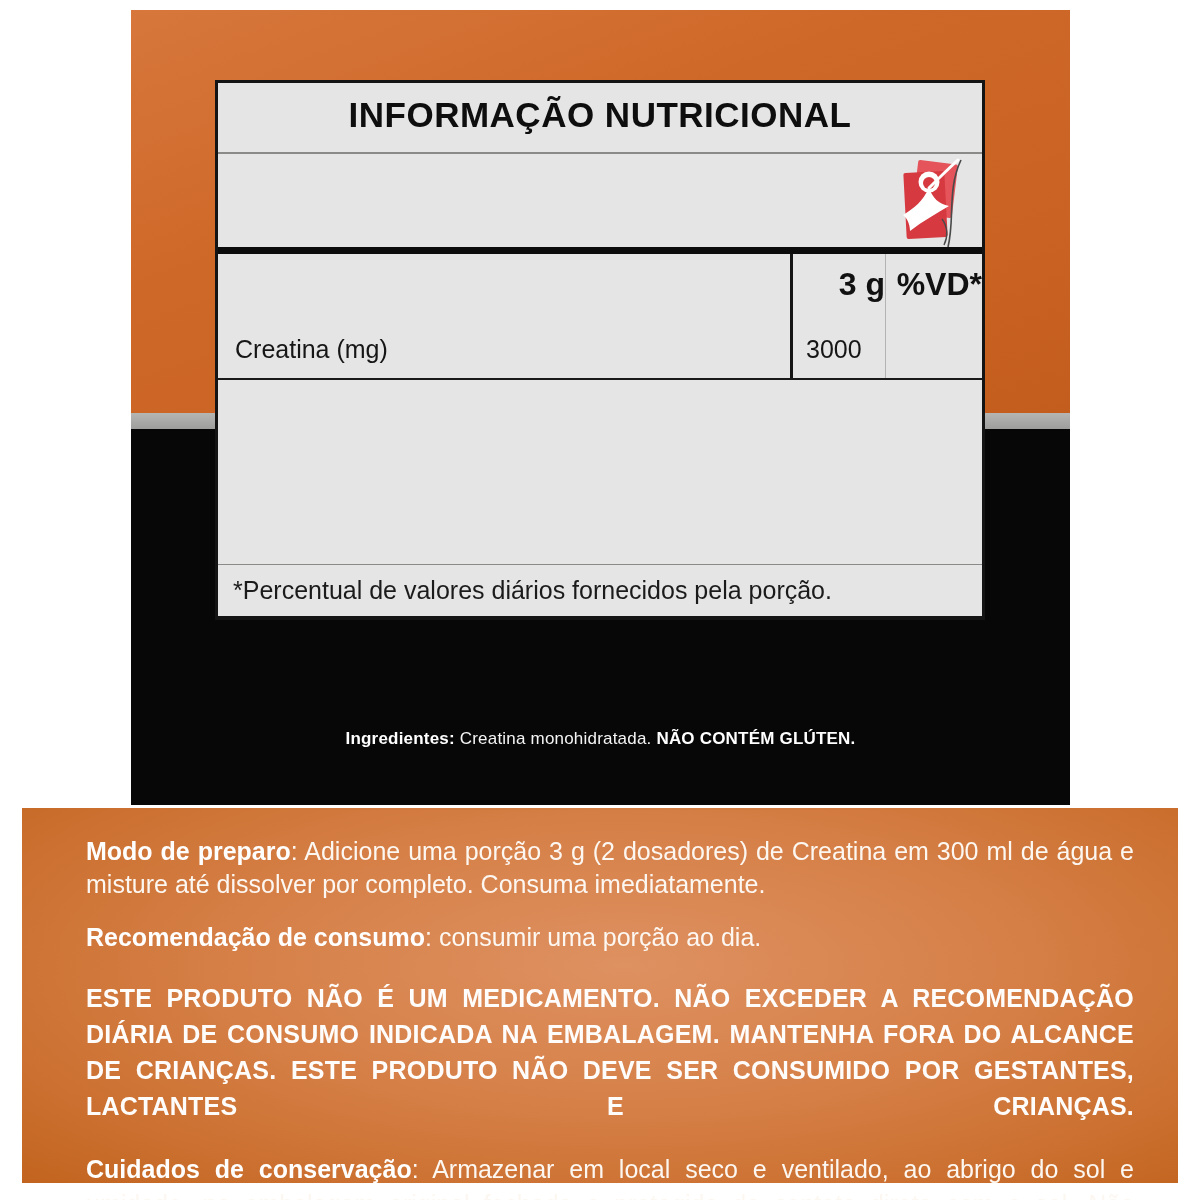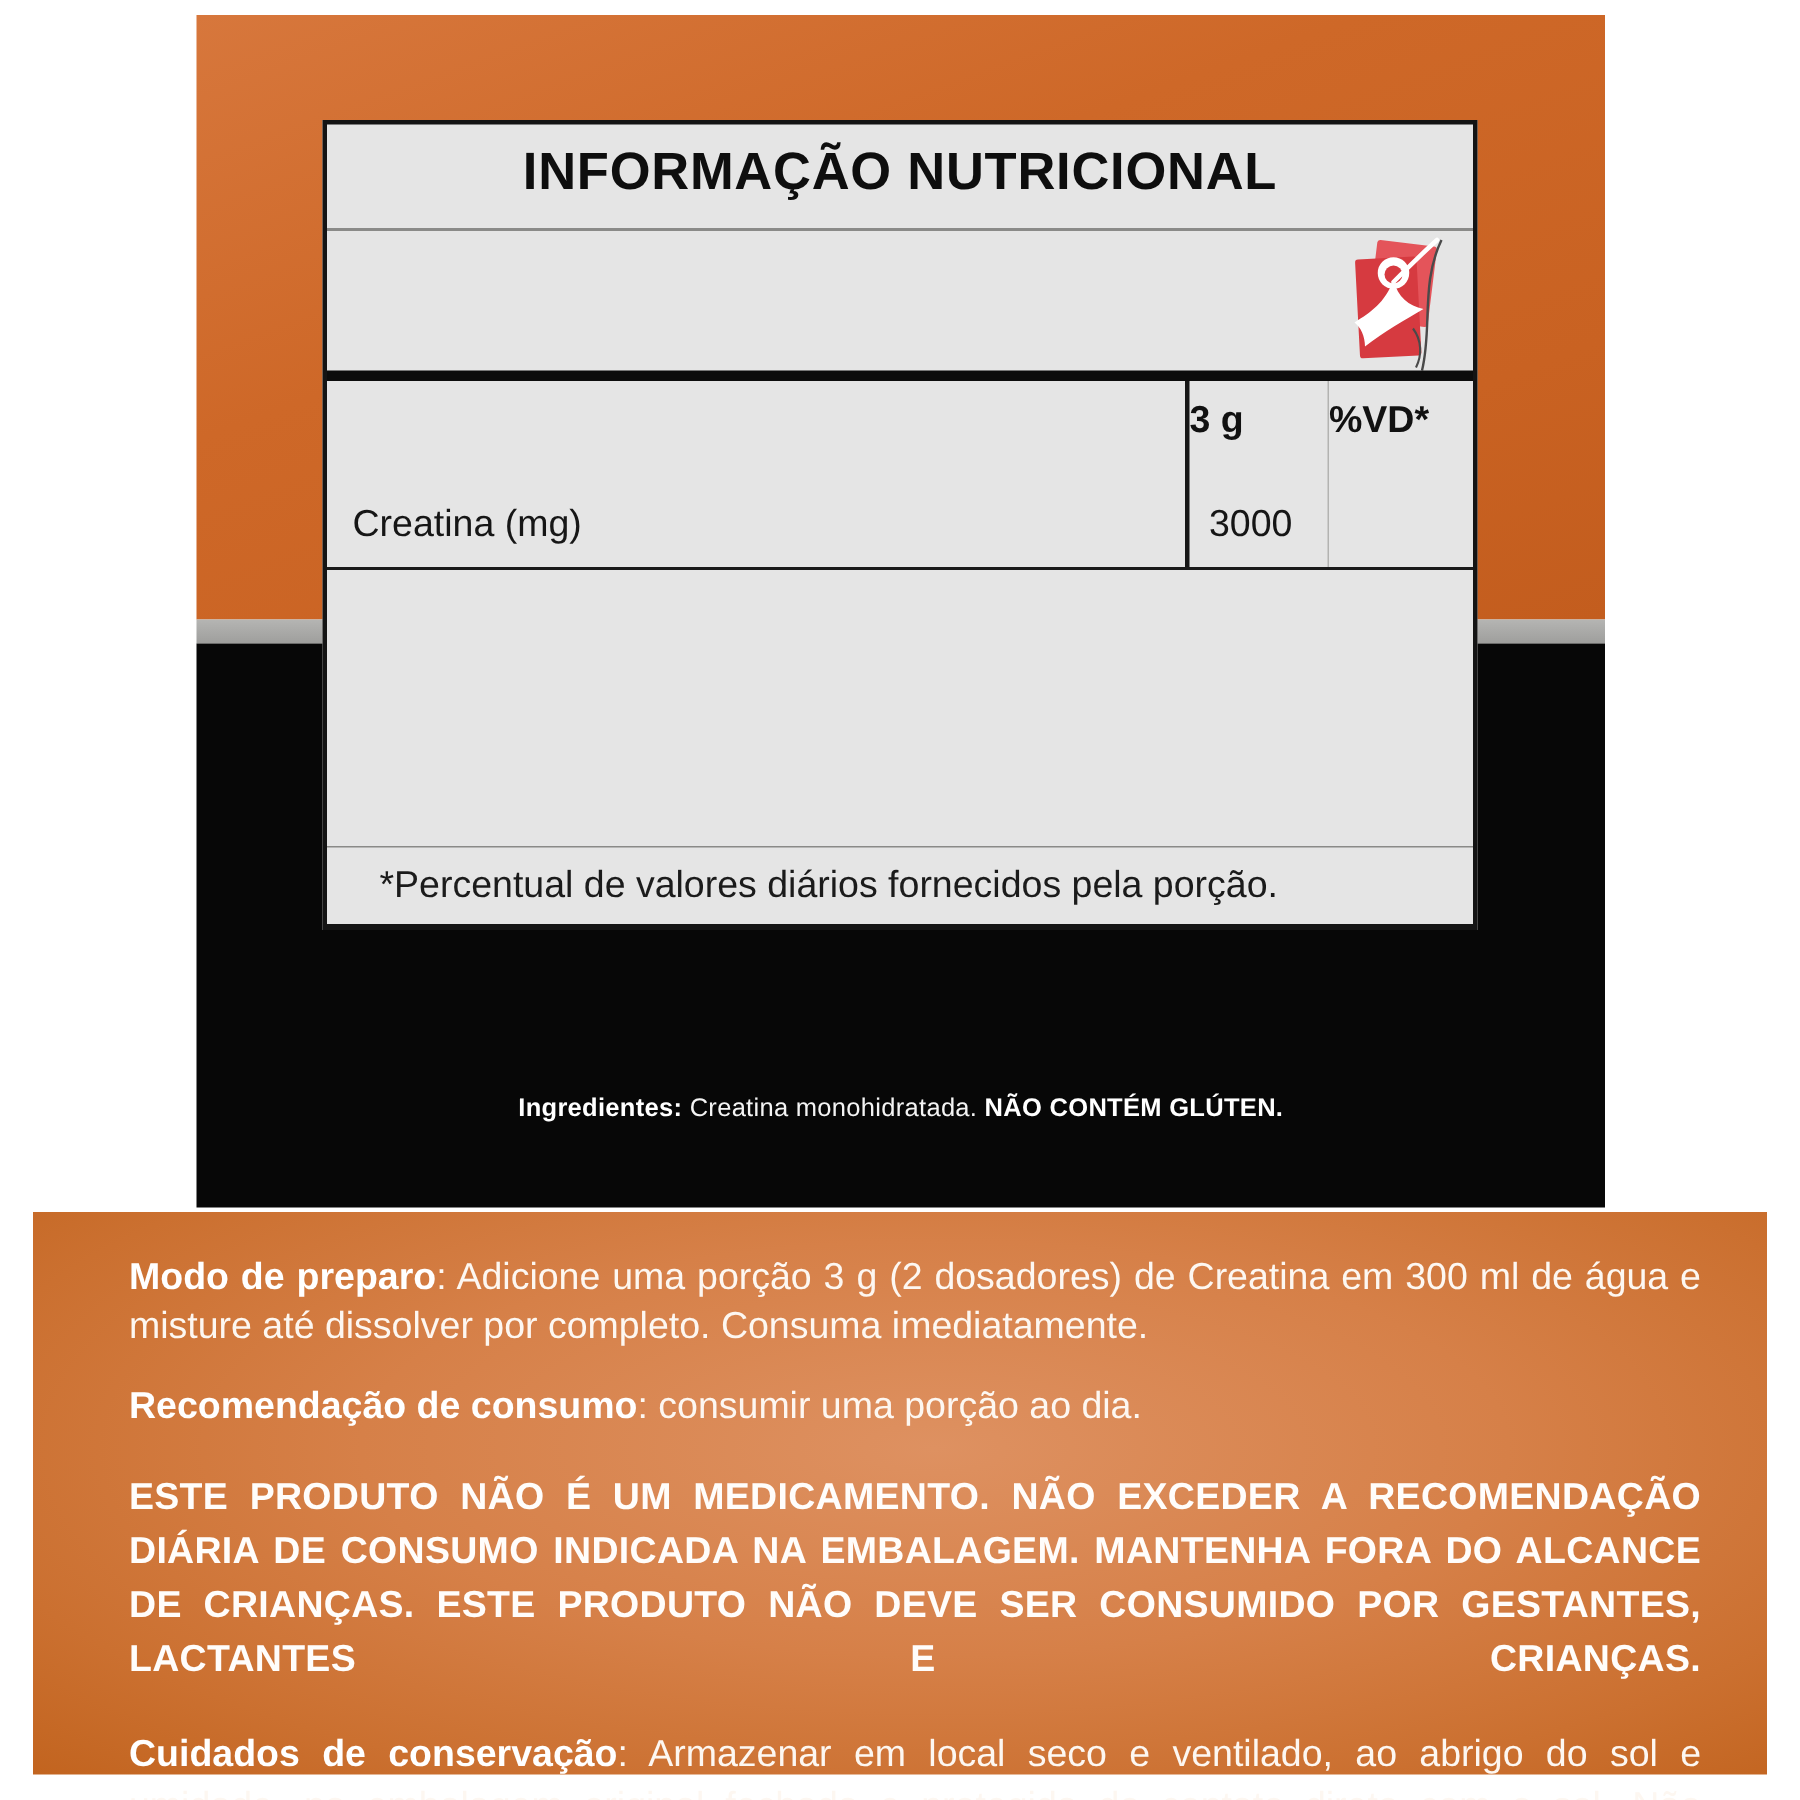--- a/index.html
+++ b/index.html
@@ -40,32 +40,32 @@
     position:absolute; top:82px; left:17px; right:110px;
     font-size:25px; line-height:31px; color:#161616;
   }
   .logo {
     position:absolute; top:74px; right:18px; width:66px; height:92px;
   }
   .rule-thick  { position:absolute; top:164px; left:0; right:0; height:7px; background:#0c0c0c; }
   .table-zone  { position:absolute; top:171px; left:0; right:0; height:124px; }
   .vline-main  { position:absolute; left:572px; top:0; bottom:0; width:3px; background:#161616; }
   .vline-light { position:absolute; left:667px; top:0; bottom:0; width:1px; background:#b3b3b1; }
-  .col-head { position:absolute; top:12px; font-size:25px; font-weight:bold; text-align:left; color:#111; }
+  .col-head { position:absolute; top:12px; font-size:32px; font-weight:bold; text-align:right; color:#111; }
   .col-head.amount { left:575px; width:92px; }
   .col-head.vd     { left:668px; width:96px; }
   .nutrient-name   { position:absolute; bottom:14px; left:17px;  font-size:25px; color:#161616; }
   .nutrient-amount { position:absolute; bottom:14px; left:588px; font-size:25px; color:#161616; }
   .rule-mid  { position:absolute; top:295px; left:0; right:0; height:2px; background:#1a1a1a; }
   .no-significant {
     position:absolute; top:312px; left:17px; right:16px;
     font-size:25px; line-height:32px; text-align:justify; color:#1b1b1b;
   }
   .rule-foot { position:absolute; top:481px; left:0; right:0; height:1px; background:#8a8a88; }
-  .footnote  { position:absolute; top:493px; left:15px; right:14px; font-size:25px; color:#1b1b1b;margin-left:20px; }
+  .footnote  { position:absolute; top:493px; left:15px; right:14px; font-size:25px; color:#1b1b1b; }
 
   
   .ingredients-line {
     position:absolute; left:131px; top:729px; width:939px;
     text-align:center; font-size:17px; color:#f4f4f4; letter-spacing:.2px;
   }
   .ingredients-line b { color:#ffffff; }
 
   
   .bottom-orange {

